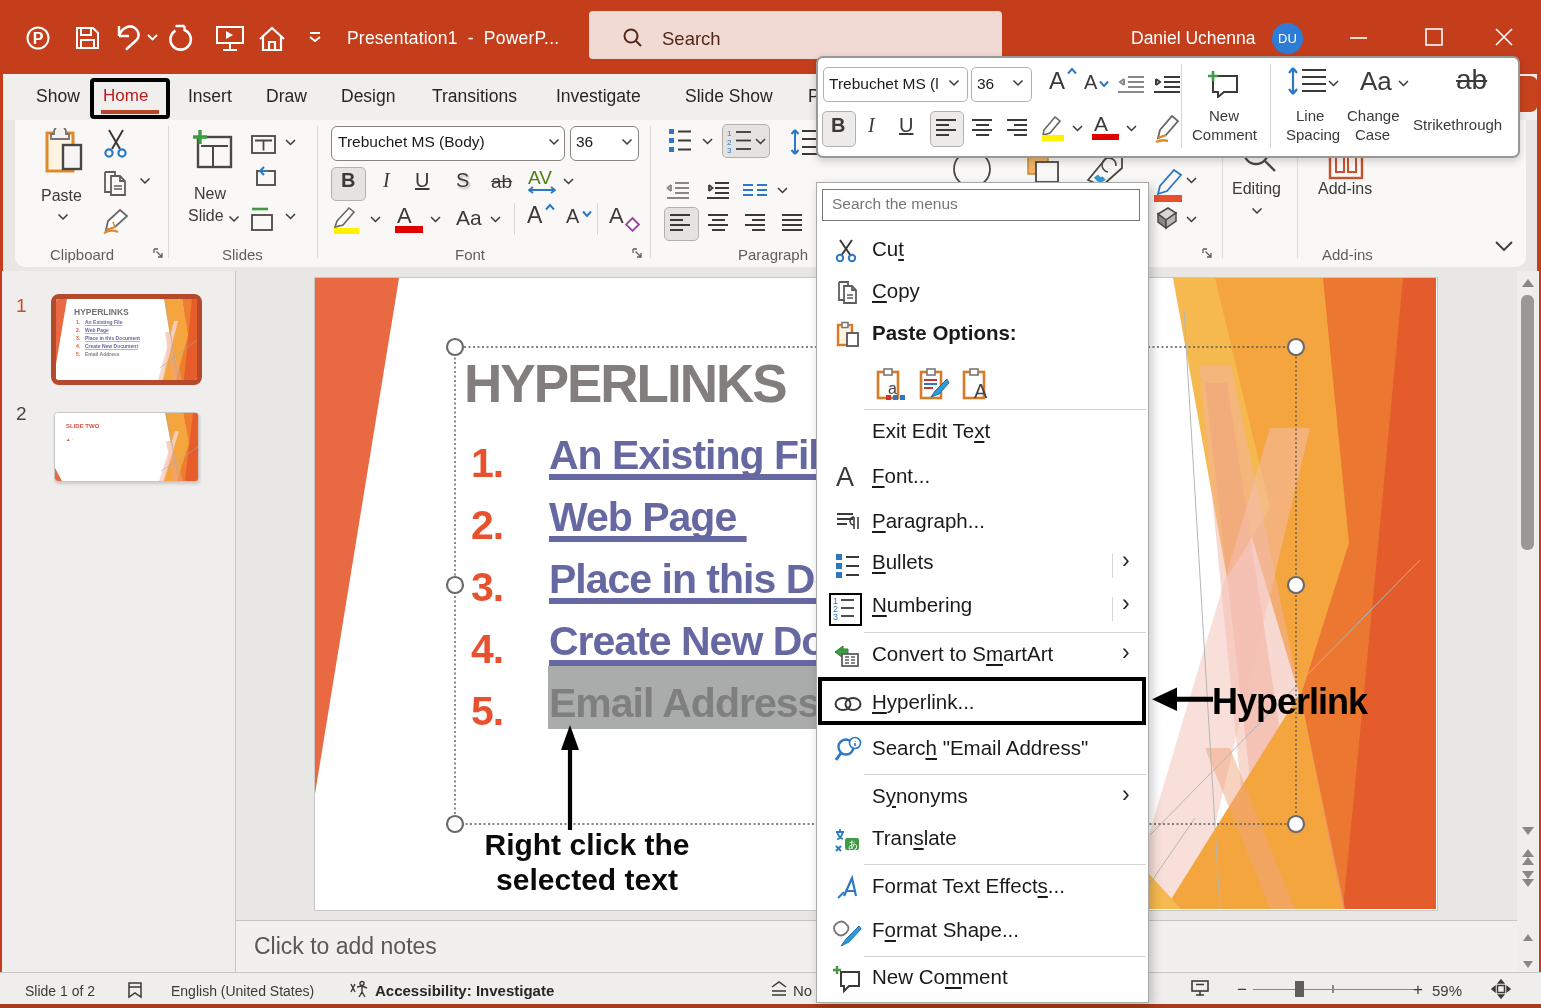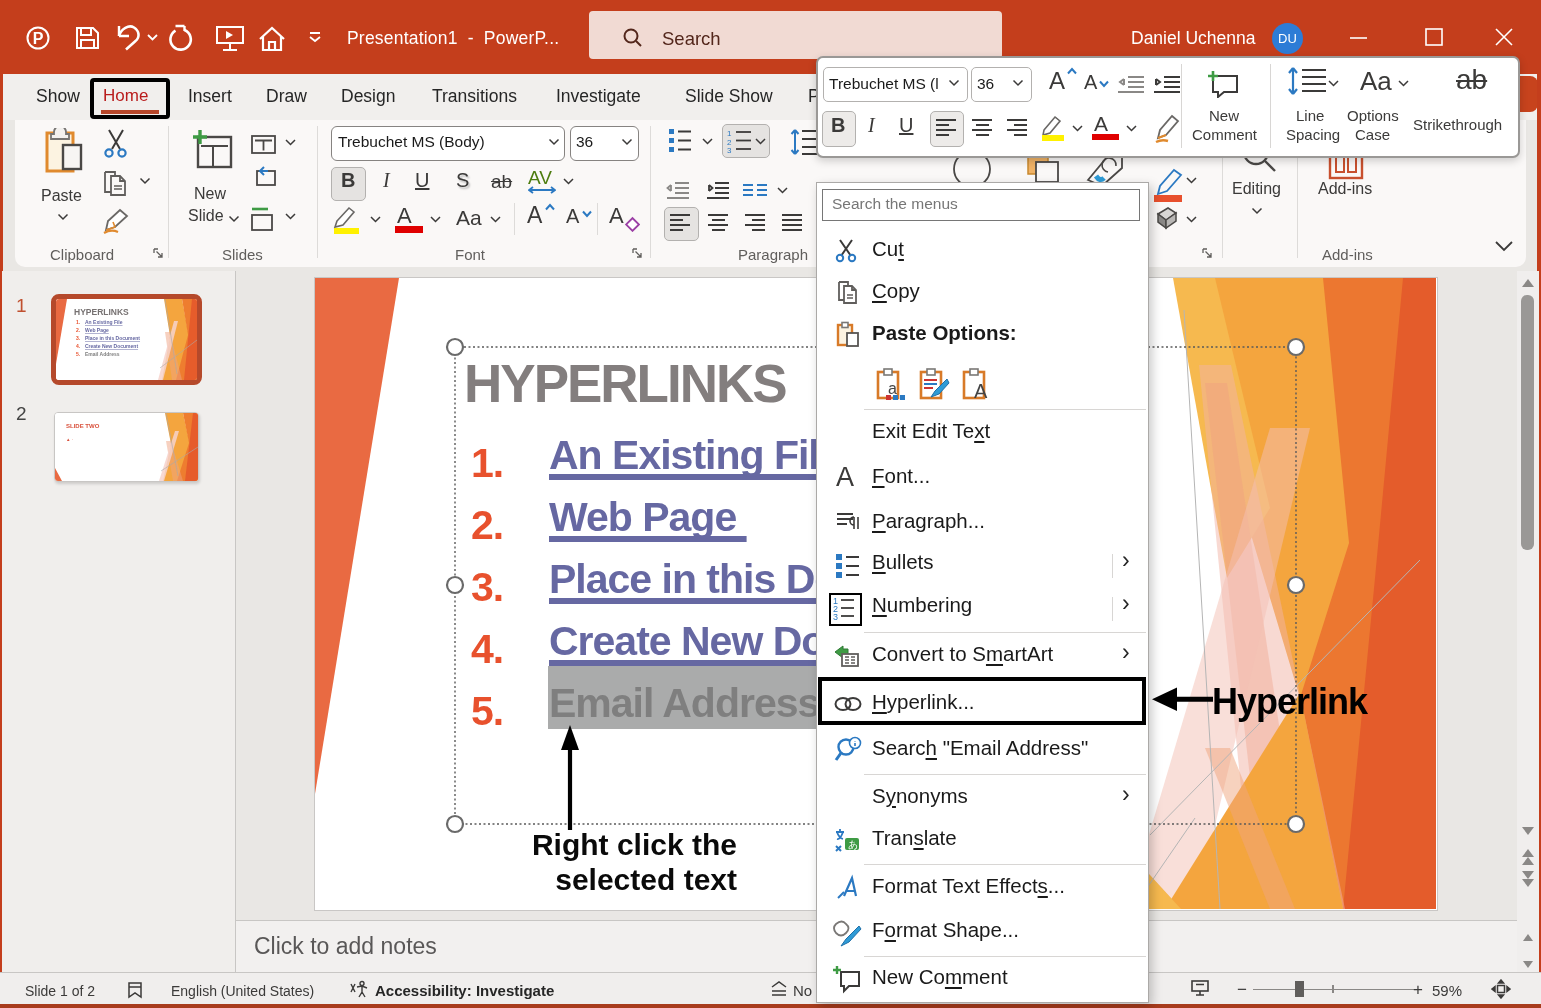--- a/index.html
+++ b/index.html
@@ -481,21 +481,21 @@
 </svg>
 <svg class="abs" style="left:1328px;top:80px" width="11" height="7" viewBox="0 0 11 7" fill="none" stroke="#3B3A39" stroke-width="1.5">
     <path d="M1 1 L5.5 5.5 L10 1"></path>
   </svg>
 <div class="abs" style="left:1296px;top:107px;font-size:15px;color:#3B3A39">Line</div>
 <div class="abs" style="left:1286px;top:126px;font-size:15px;color:#3B3A39">Spacing</div>
 <div class="abs" style="left:1360px;top:66px;font-size:26px;color:#3B3A39">Aa</div>
 <svg class="abs" style="left:1398px;top:80px" width="11" height="7" viewBox="0 0 11 7" fill="none" stroke="#3B3A39" stroke-width="1.5">
     <path d="M1 1 L5.5 5.5 L10 1"></path>
   </svg>
-<div class="abs" style="left:1347px;top:107px;font-size:15px;color:#3B3A39">Options</div>
+<div class="abs" style="left:1347px;top:107px;font-size:15px;color:#3B3A39">Change</div>
 <div class="abs" style="left:1355px;top:126px;font-size:15px;color:#3B3A39">Case</div>
 <div class="abs" style="left:1456px;top:64px;font-size:28px;color:#3B3A39;text-decoration:line-through;text-decoration-thickness:2px">ab</div>
 <div class="abs" style="left:1413px;top:116px;font-size:15px;color:#3B3A39">Strikethrough</div>
 
 <div class="abs" style="left:822px;top:111px;width:32px;height:34px;background:#EDEBE9;border:1px solid #B3B1AF;border-radius:5px"></div>
 <div class="abs" style="left:831px;top:114px;font-size:20px;font-weight:bold;color:#3B3A39">B</div>
 <div class="abs" style="left:868px;top:114px;font-size:20px;font-style:italic;color:#3B3A39;font-family:'Liberation Serif',serif">I</div>
 <div class="abs" style="left:899px;top:114px;font-size:20px;color:#3B3A39;text-decoration:underline">U</div>
 <div class="abs" style="left:930px;top:111px;width:32px;height:34px;background:#EDEBE9;border:1px solid #B3B1AF;border-radius:5px"></div>
 <svg class="abs" style="left:936px;top:119px" width="21" height="18" viewBox="0 0 21 18" stroke="#3B3A39" stroke-width="1.8">
@@ -663,13 +663,13 @@
   <path d="M25 15.3 H64" stroke="#000" stroke-width="5"></path>
   <path d="M3 15.3 L28 3.5 L28 27 z" fill="#000"></path>
 </svg>
 <div class="abs" style="left:1212px;top:684px;font-size:36px;line-height:36px;font-weight:bold;color:#000;letter-spacing:-1px">Hyperlink</div>
 
 <svg class="abs" style="left:550px;top:720px" width="40" height="115" viewBox="0 0 40 115">
   <path d="M20 110 V26" stroke="#000" stroke-width="4.2"></path>
   <path d="M20 5 L11 30 L29 30 z" fill="#000"></path>
 </svg>
 
-<div class="abs" style="left:437px;top:827px;width:300px;text-align:right;font-size:30px;font-weight:bold;color:#0A0A0A;line-height:35px">Right click the<br>selected text</div>
+<div class="abs" style="left:437px;top:827px;width:300px;text-align:center;font-size:30px;font-weight:bold;color:#0A0A0A;line-height:35px">Right click the<br>selected text</div>
 
 </body></html>

